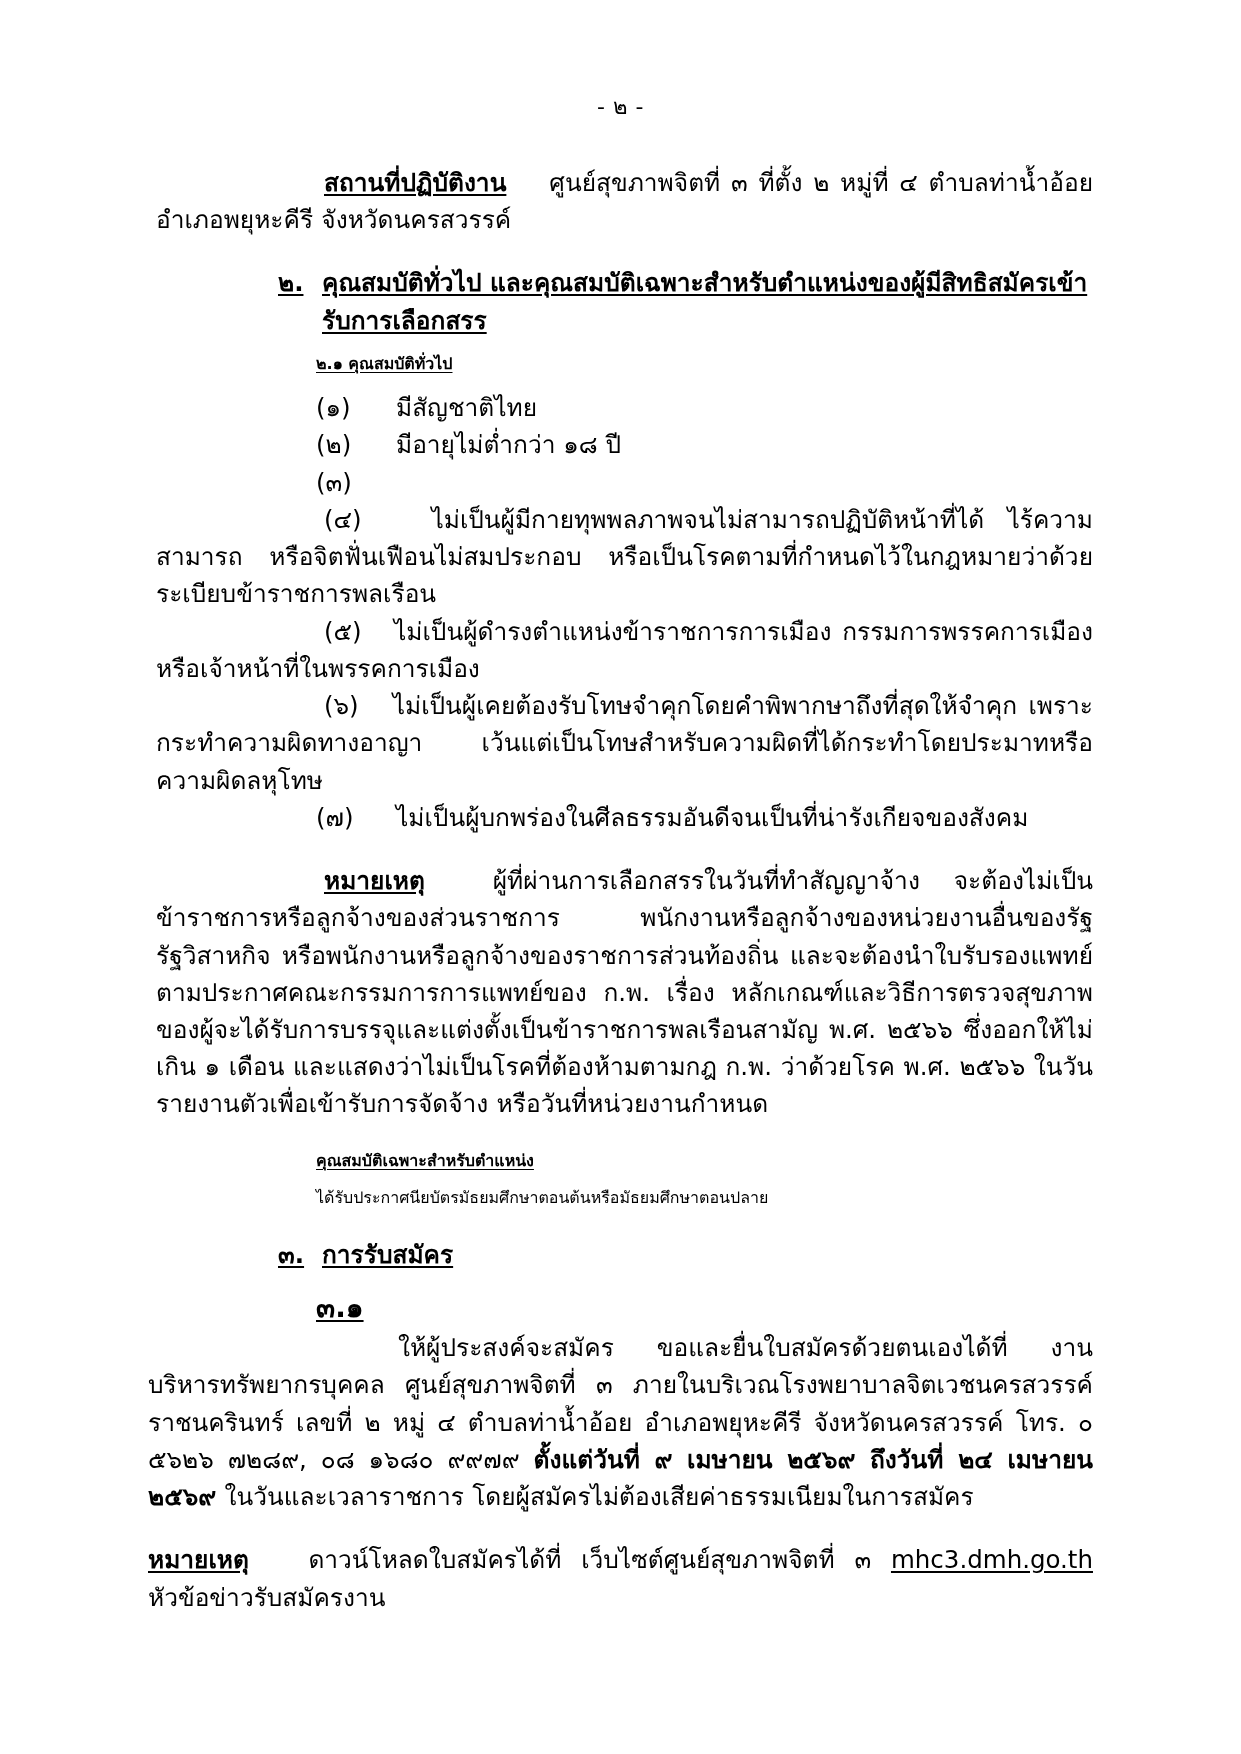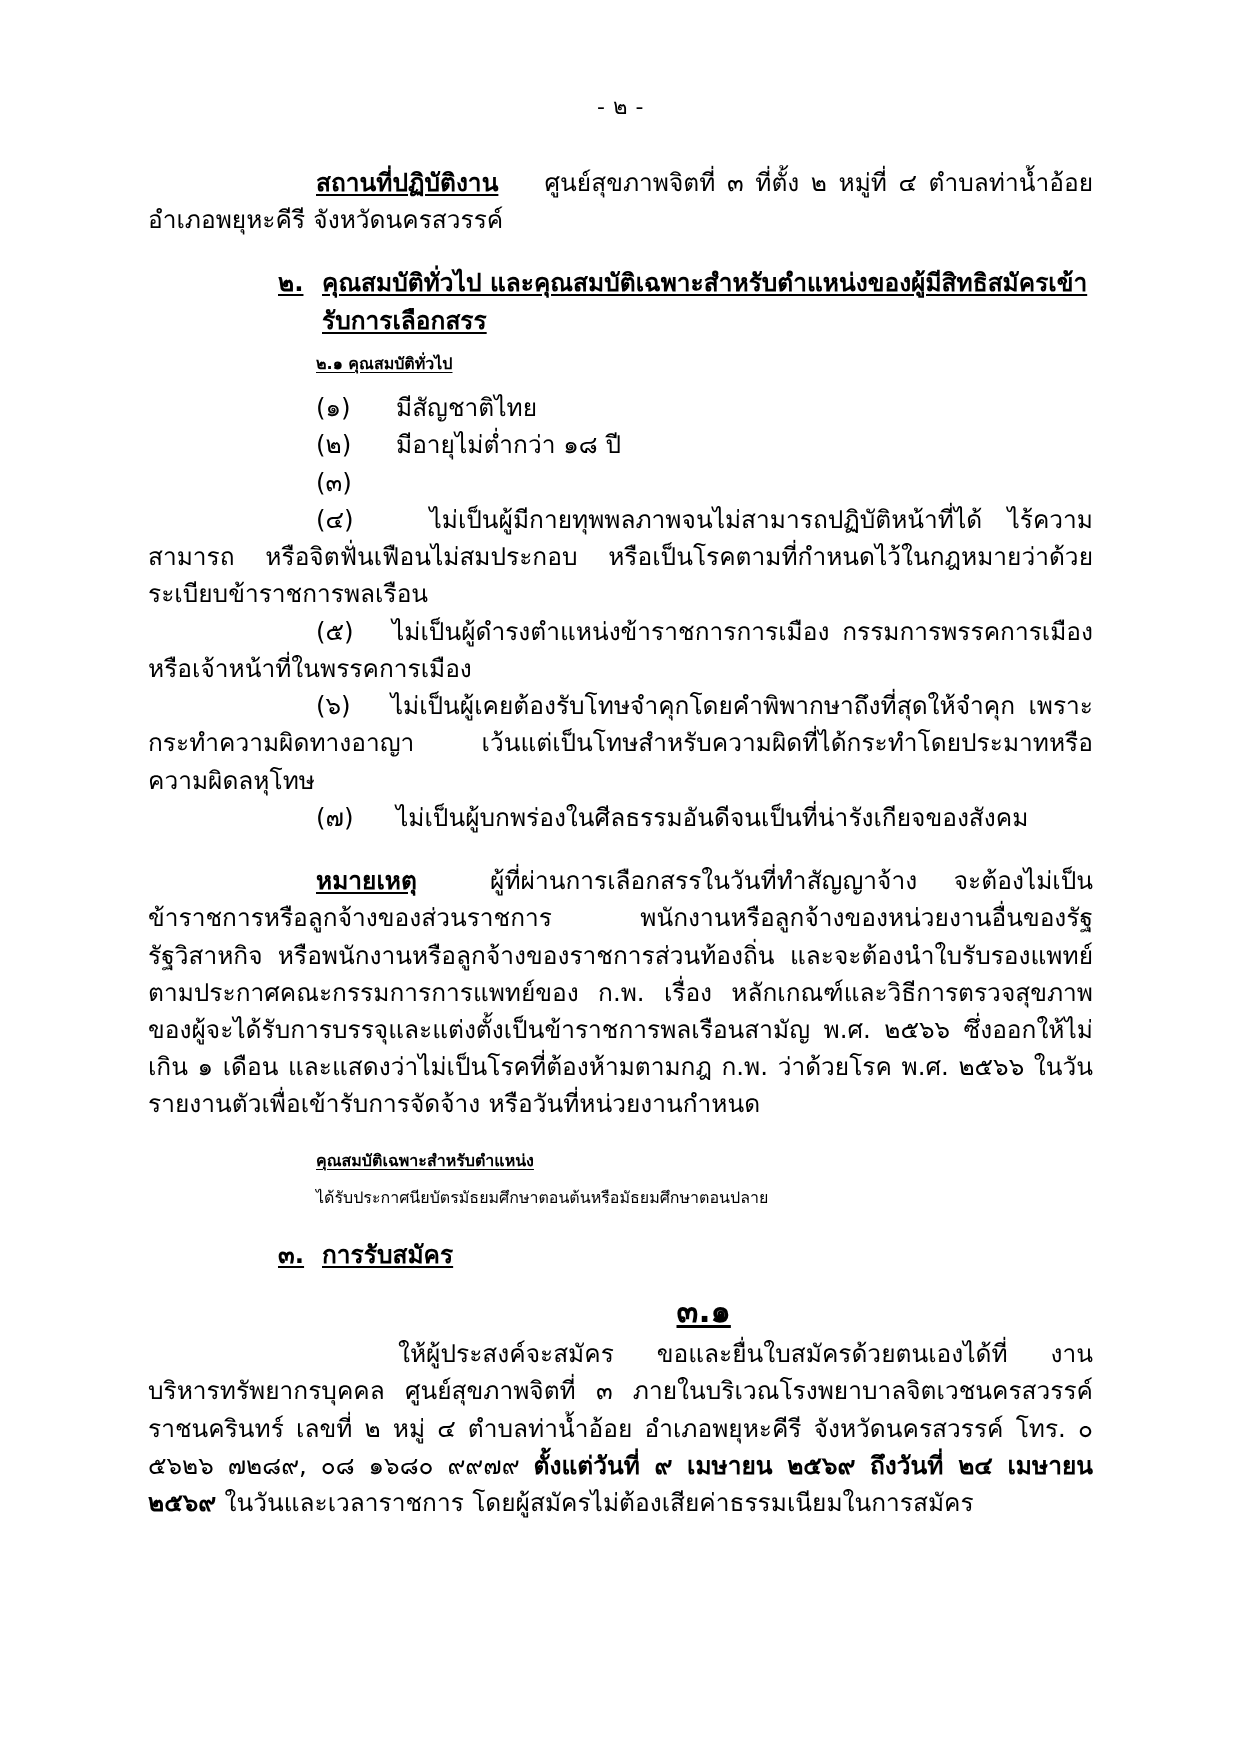--- a/index.html
+++ b/index.html
@@ -41,21 +41,21 @@
     text-align: justify;
     text-justify: inter-word;
     margin: 0;
     word-spacing: 0.5px;
   }
   .spacer-lg { height: 46px; }
   .spacer-md { height: 26px; }
   .spacer-sm { height: 13px; }
   .u { text-decoration: underline; text-underline-offset: 3px; }
   .b { font-weight: bold; }
-  .indent-2 { text-indent: 168px; }
+  .indent-2 { text-indent: 168px; margin-left: 8px; }
   .indent-3 { text-indent: 250px; }
   .numbered-row {
     display: flex;
     align-items: flex-start;
     font-size: 24.5px;
     line-height: 1.52;
   }
   .num-col {
     flex: 0 0 auto;
     width: 80px;
@@ -81,24 +81,23 @@
   }
   .sec-title { flex: 1 1 auto; }
   .block-indent-head {
     padding-left: 168px;
     font-size: 16px;
     line-height: 1.52;
   }
   .subsec-row {
     display: flex;
     align-items: flex-start;
-    font-size: 32px;
+    font-size: 28px;
     line-height: 1.52;
     padding-left: 168px;
-    justify-content: center;
   }
   .subsec-num { flex: 0 0 auto; width: 56px; }
   .subsec-title { flex: 1 1 auto; }
   .link {
     text-decoration: underline;
     text-underline-offset: 3px;
     color: #000000;
   }
   .lead-label {
     font-weight: bold;
@@ -197,15 +196,18 @@
     <div class="subsec-row">
       <span class="subsec-num b u">๓.๑</span>
     </div>
 
     <p class="para indent-3">
       <span>ให้ผู้ประสงค์จะสมัคร ขอและยื่นใบสมัครด้วยตนเองได้ที่ งานบริหารทรัพยากรบุคคล ศูนย์สุขภาพจิตที่ ๓ ภายในบริเวณโรงพยาบาลจิตเวชนครสวรรค์ราชนครินทร์ เลขที่ ๒ หมู่ ๔ ตำบลท่าน้ำอ้อย อำเภอพยุหะคีรี จังหวัดนครสวรรค์  โทร. ๐ ๕๖๒๖ ๗๒๘๙, ๐๘ ๑๖๘๐ ๙๙๗๙ </span><span class="b">ตั้งแต่วันที่ ๙ เมษายน ๒๕๖๙ ถึงวันที่ ๒๔ เมษายน ๒๕๖๙</span><span> ในวันและเวลาราชการ โดยผู้สมัครไม่ต้องเสียค่าธรรมเนียมในการสมัคร</span>
     </p>
 
     <div class="spacer-md"></div>
 
+    <p class="para">
+      <span class="lead-label">หมายเหตุ</span><span>&nbsp;&nbsp;&nbsp;</span><span>ดาวน์โหลดใบสมัครได้ที่ เว็บไซต์ศูนย์สุขภาพจิตที่ ๓ </span><a class="link" href="#">mhc3.dmh.go.th</a><span> หัวข้อข่าวรับสมัครงาน</span>
+    </p>
 
   </div>
 </div>
 
 </body></html>

